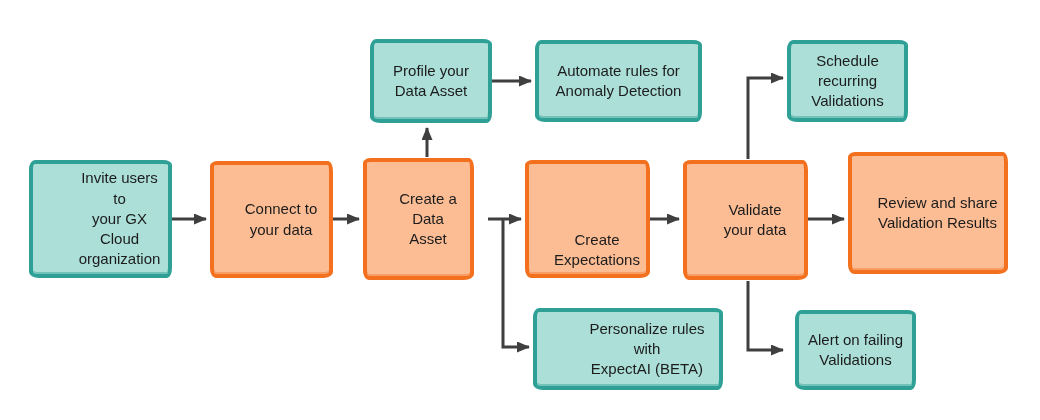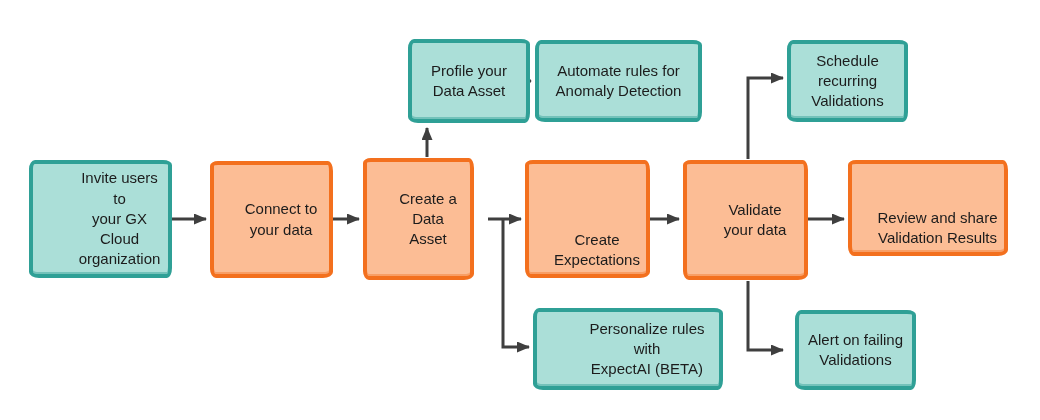--- a/index.html
+++ b/index.html
@@ -57,27 +57,27 @@
     background: var(--orange-fill);
     border: 4px solid var(--orange-border);
     border-radius: 8px 5px 10px 6px / 5px 10px 6px 9px;
     box-shadow: inset 0 -2px 0 rgba(243,112,30,0.40);
     padding-left: 25px;
   }
   
   #node-invite        { left: 29px;  top: 160px; width: 143px; height: 118px; padding-left: 44px; }
   #node-connect       { left: 210px; top: 161px; width: 123px; height: 117px; }
   #node-create-asset  { left: 363px; top: 158px; width: 111px; height: 122px; }
-  #node-profile       { left: 370px; top: 39px;  width: 122px; height: 84px; margin-left: 38px;  }
+  #node-profile       { left: 370px; top: 39px;  width: 122px; height: 84px;  }
   #node-automate      { left: 535px; top: 40px;  width: 167px; height: 82px; text-align: center;  }
   #node-expectations  { left: 525px; top: 160px; width: 125px; height: 118px; align-items: flex-end; }
   #node-personalize   { left: 533px; top: 308px; width: 190px; height: 82px; padding-left: 44px;  }
   #node-validate      { left: 683px; top: 160px; width: 125px; height: 120px; }
   #node-schedule      { left: 787px; top: 40px;  width: 121px; height: 82px;  }
-  #node-review        { left: 848px; top: 160px; width: 160px; height: 96px; align-items: flex-end; }
+  #node-review        { left: 848px; top: 152px; width: 160px; height: 122px; }
   #node-alert         { left: 787px; top: 310px; width: 121px; height: 80px; margin-left: 8px;  }
 </style>
 </head>
 <body>
 
 <div class="canvas">
 
   <svg class="edges-layer" width="1040" height="420" viewBox="0 0 1040 420" xmlns="http://www.w3.org/2000/svg">
     <defs>
       <marker id="ah" markerUnits="userSpaceOnUse" markerWidth="16" markerHeight="14" refX="12" refY="5.5" orient="auto">

